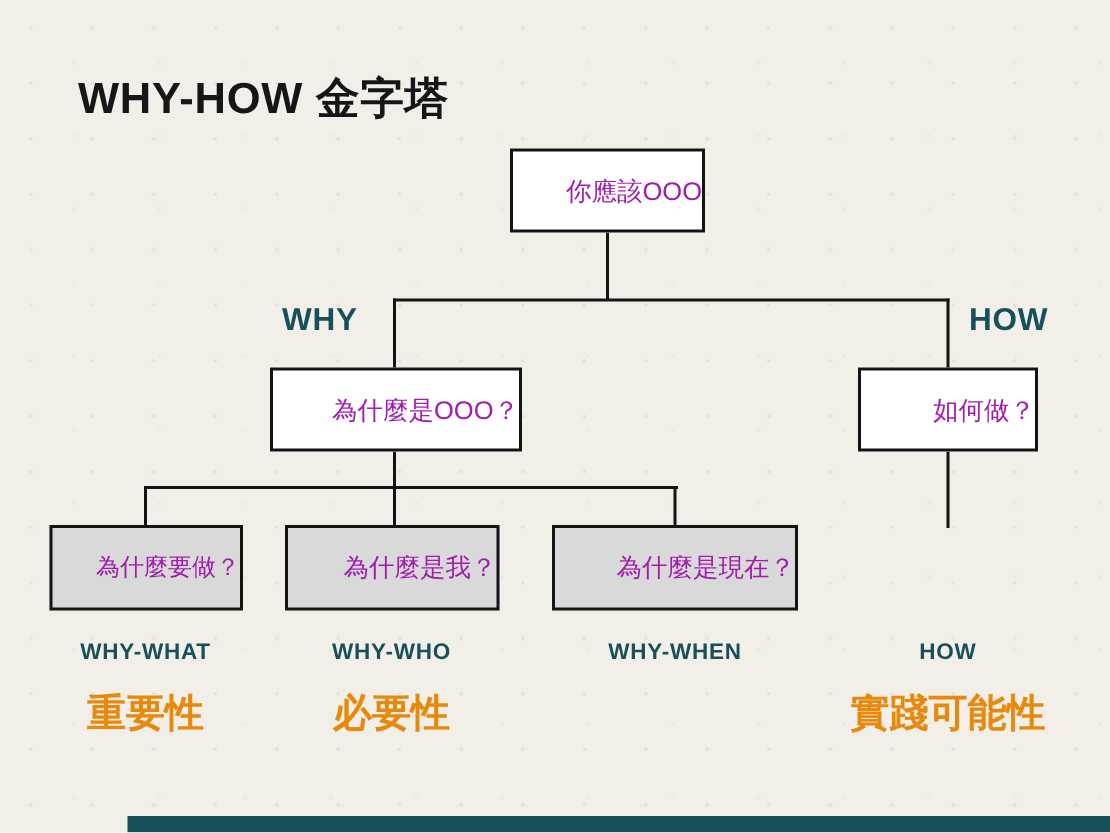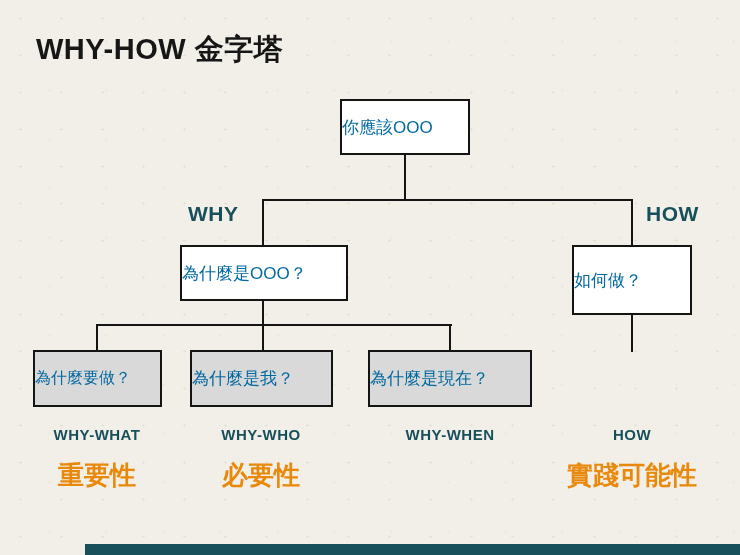--- a/index.html
+++ b/index.html
@@ -23,39 +23,39 @@
     position:absolute; inset:0;
     background-image:
       radial-gradient(#cfcaba 1px, transparent 1.4px),
       radial-gradient(#dfdbcd 1px, transparent 1.4px);
     background-size:41px 37px, 57px 49px;
     background-position:0 0, 21px 17px;
     opacity:.38;
     pointer-events:none;
   }
   .title{
-    position:absolute; left:36px; top:30px; margin:0;
+    position:absolute; left:36px; top:30px; margin:16px;
     font-size:29px; font-weight:bold; color:#161616;
     letter-spacing:.5px;
   }
   .box{
     position:absolute;
     border:2px solid var(--line);
     background:var(--box_white);
-    display:flex; align-items:center; justify-content:flex-start;
-    font-size:17px; color:#0369a1;
+    display:flex; align-items:center; justify-content:flex-end;
+    font-size:17px; color:#a21caf;
     box-sizing:border-box;
     z-index:2;
   }
   .box.gray{ background:var(--box_gray); }
   .line{ position:absolute; background:var(--line); z-index:1; }
 
   #root-box{ left:340px; top:99px;  width:130px; height:56px; }
   #l2-left { left:180px; top:245px; width:168px; height:56px; }
-  #l2-right{ left:572px; top:245px; width:120px; height:70px; }
+  #l2-right{ left:572px; top:245px; width:120px; height:56px; }
   #leaf-1{ left:33px;  top:350px; width:129px; height:57px; font-size:16px; }
   #leaf-2{ left:190px; top:350px; width:143px; height:57px; }
   #leaf-3{ left:368px; top:350px; width:164px; height:57px; }
   #leaf-4{ left:572px; top:350px; width:120px; height:57px; }
 
   #line-root-down   { left:404px; top:155px; width:2px;  height:45px; }
   #line-top-h       { left:262px; top:199px; width:371px; height:2px; }
   #line-left-drop   { left:262px; top:199px; width:2px;  height:48px; }
   #line-right-drop  { left:631px; top:199px; width:2px;  height:48px; }
   #line-l2left-down { left:262px; top:301px; width:2px;  height:25px; }

